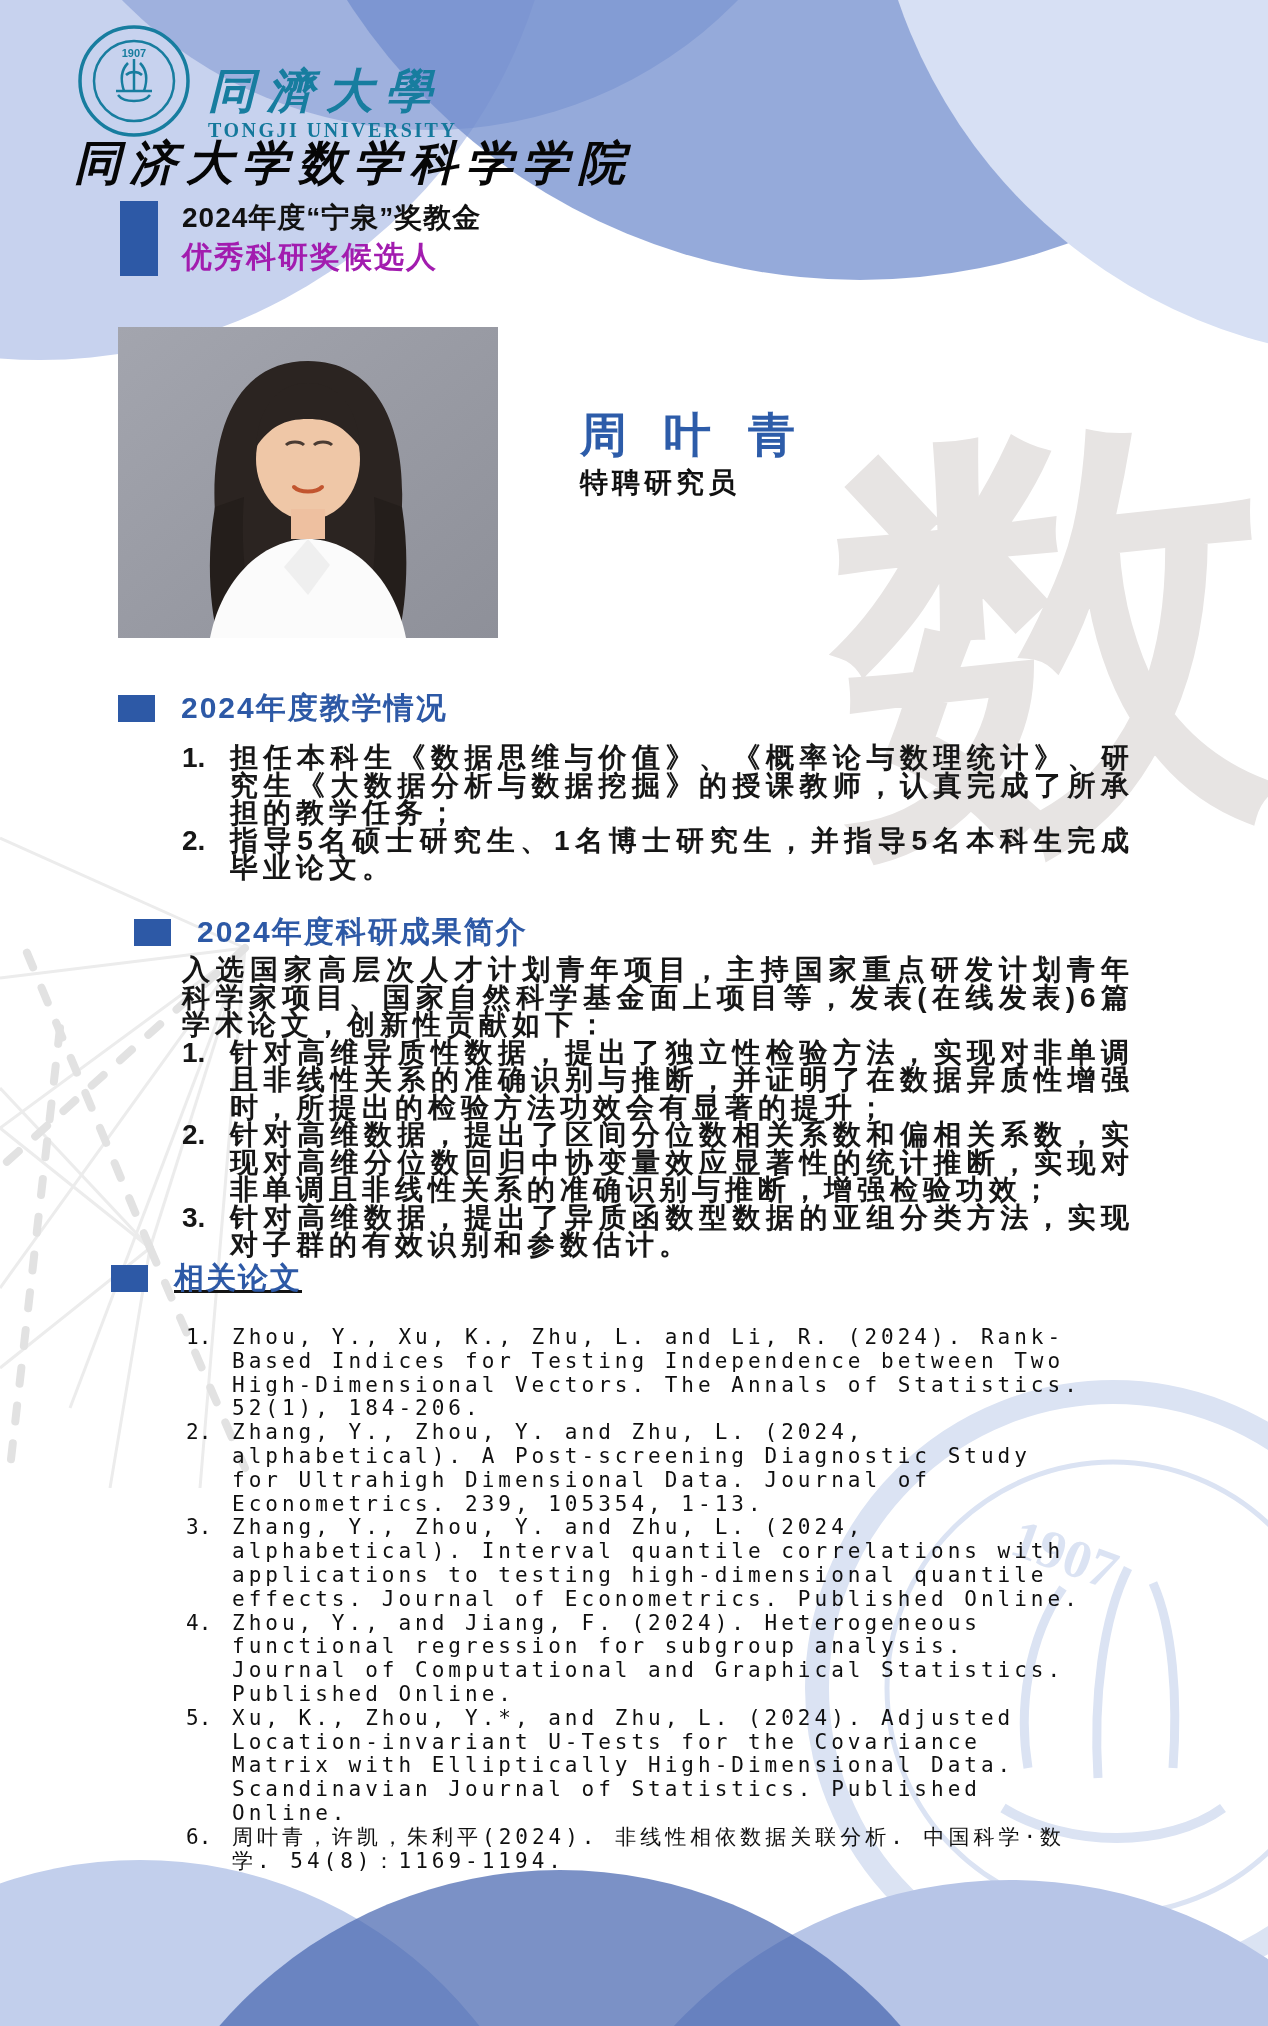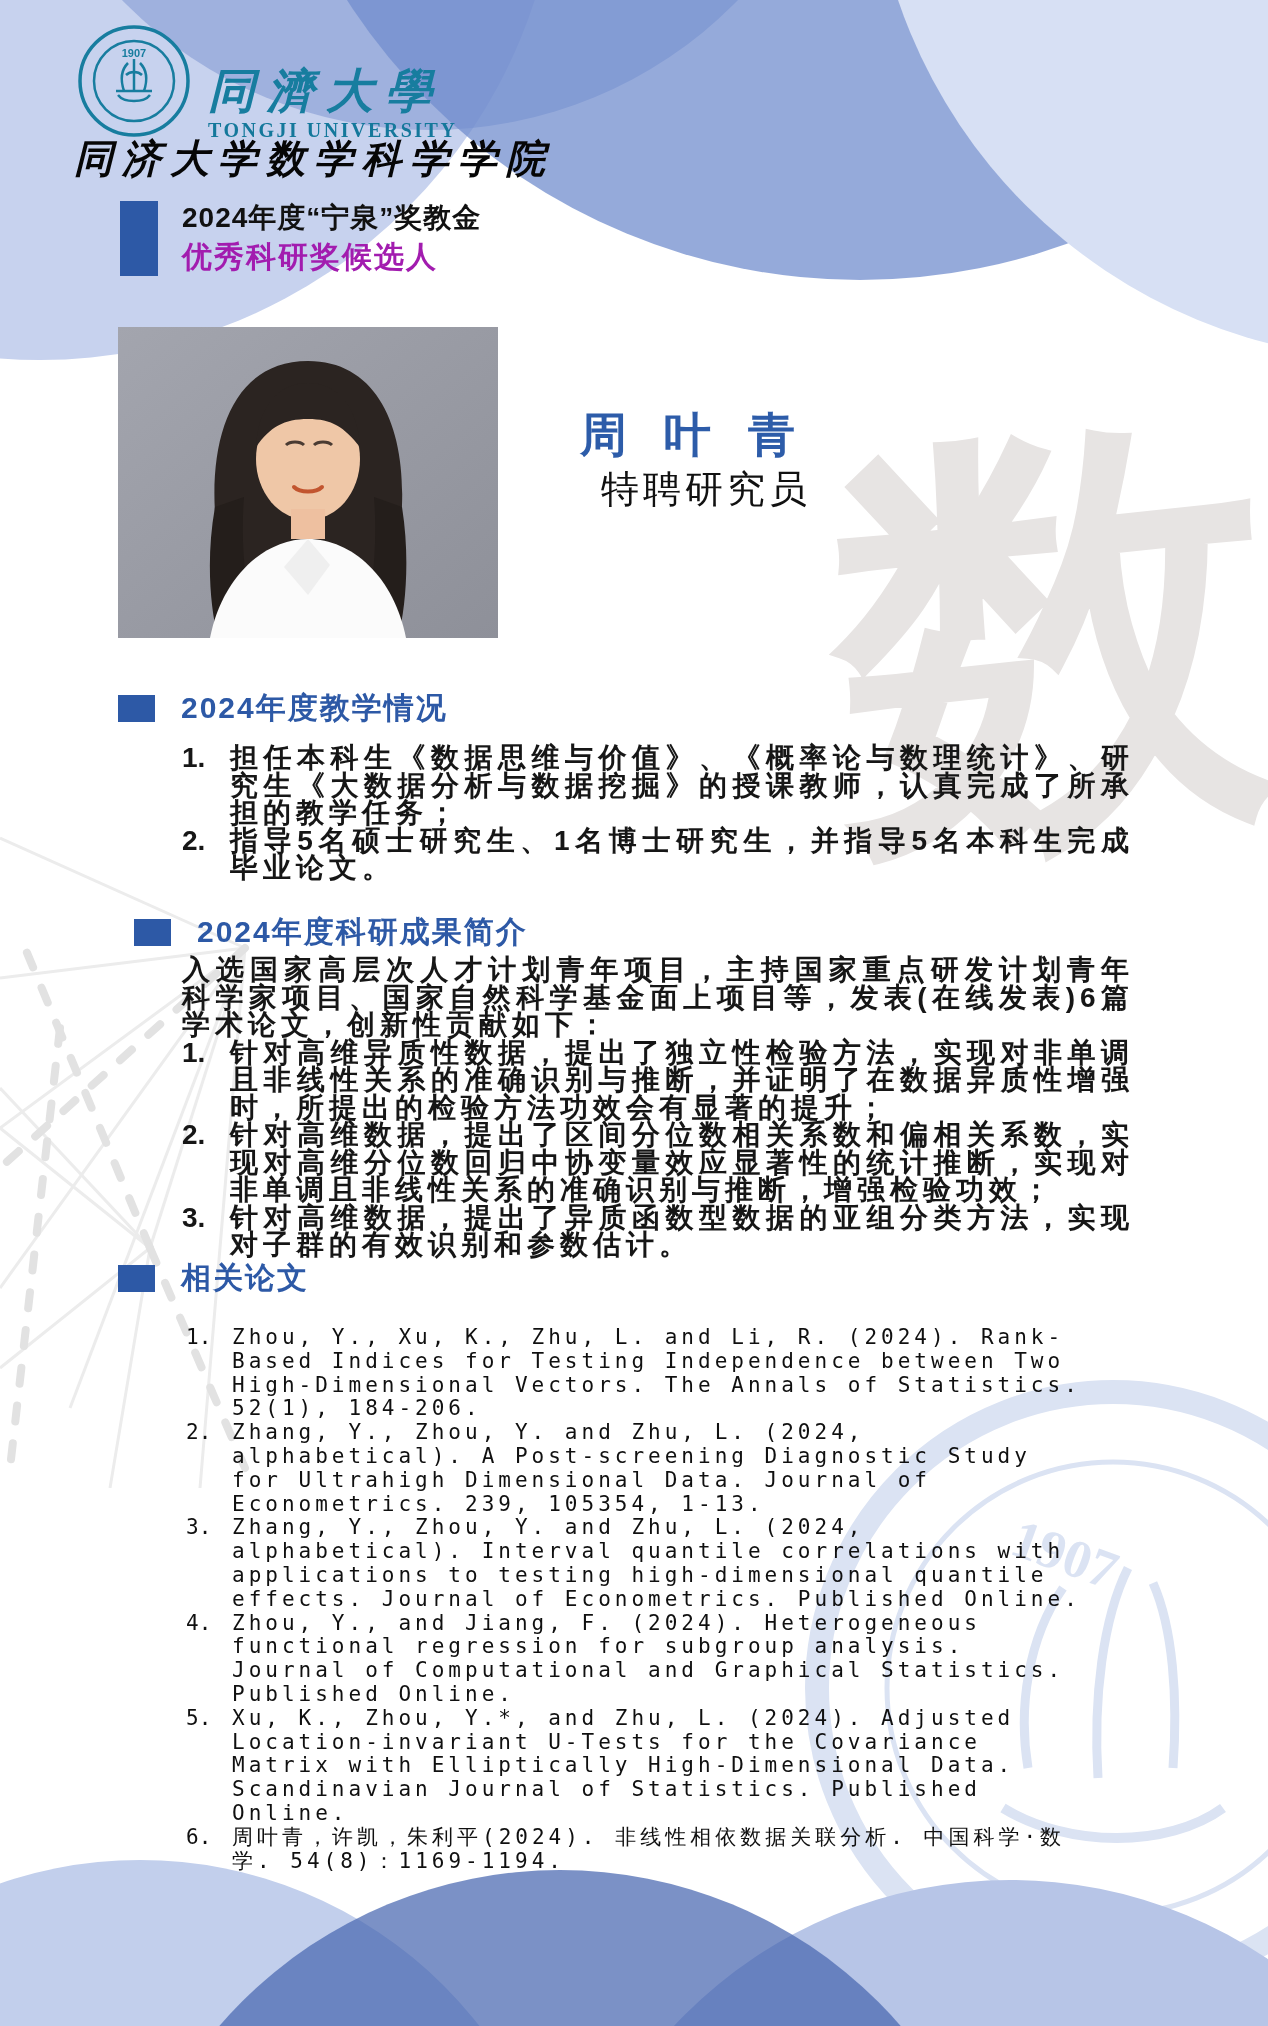--- a/index.html
+++ b/index.html
@@ -31,51 +31,51 @@
     font-family:"DejaVu Serif",serif;font-style:italic;font-weight:700;
     font-size:47px;line-height:52px;color:#177d9f;letter-spacing:12px;white-space:nowrap;margin-top:39px;
   }
   .logo-en{
     font-family:"Liberation Serif",serif;font-weight:700;
     font-size:20px;letter-spacing:2.5px;color:#14789b;margin-top:2px;
   }
   .school-name{
     left:74px;top:132px;z-index:2;
     font-family:"DejaVu Serif",serif;font-style:italic;font-weight:700;
-    font-size:39px;letter-spacing:9px;color:#060606;white-space:nowrap;
+    font-size:47px;letter-spacing:9px;color:#060606;white-space:nowrap;
   }
 
   
   .title-block{left:120px;top:198px;z-index:2;}
   .title-bar{position:absolute;left:0;top:3px;width:38px;height:75px;background:#2d59a6;}
   .title-texts{margin-left:62px;}
   .main-title{font-size:28px;font-weight:700;letter-spacing:1px;color:#111;line-height:40px;white-space:nowrap;}
   .sub-title{font-size:30px;font-weight:700;letter-spacing:2px;color:#a21caf;line-height:37px;white-space:nowrap;}
 
   
   .photo{left:118px;top:327px;z-index:2;width:380px;height:311px;}
   .person-name{
     left:580px;top:404px;z-index:2;
     font-size:47px;font-weight:700;letter-spacing:12px;color:#2d5ca9;white-space:nowrap;
   }
   .person-title{
-    left:601px;top:464px;z-index:2;
-    font-size:38px;font-weight:400;letter-spacing:4px;color:#111;white-space:nowrap;
+    left:580px;top:464px;z-index:2;
+    font-size:28px;font-weight:700;letter-spacing:4px;color:#111;white-space:nowrap;
   }
 
   
   .sec-head{z-index:2;display:flex;align-items:center;}
   .sec-square{width:37px;height:27px;background:#2d59a6;flex:0 0 auto;}
   .sec-label{
     margin-left:26px;font-size:30px;font-weight:700;
     letter-spacing:2px;color:#2d59a6;white-space:nowrap;
   }
   .sec1-head{left:118px;top:688px;}
   .sec2-head{left:118px;top:912px;padding-left:16px;}
-  .sec3-head{left:118px;top:1258px;}
+  .sec3-head{left:111px;top:1258px;text-decoration:underline;}
 
   
   .body-block{z-index:2;width:952px;font-size:28px;font-weight:700;
     line-height:27.5px;letter-spacing:5px;color:#161616;text-align:justify;}
   .sec1-body{left:182px;top:744px;}
   .sec2-body{left:182px;top:956px;}
   .body-intro{margin:0 0 0 0;}
   .body-item{display:grid;grid-template-columns:48px 1fr;}
   .body-item .no{text-align:left;letter-spacing:0;}
 

